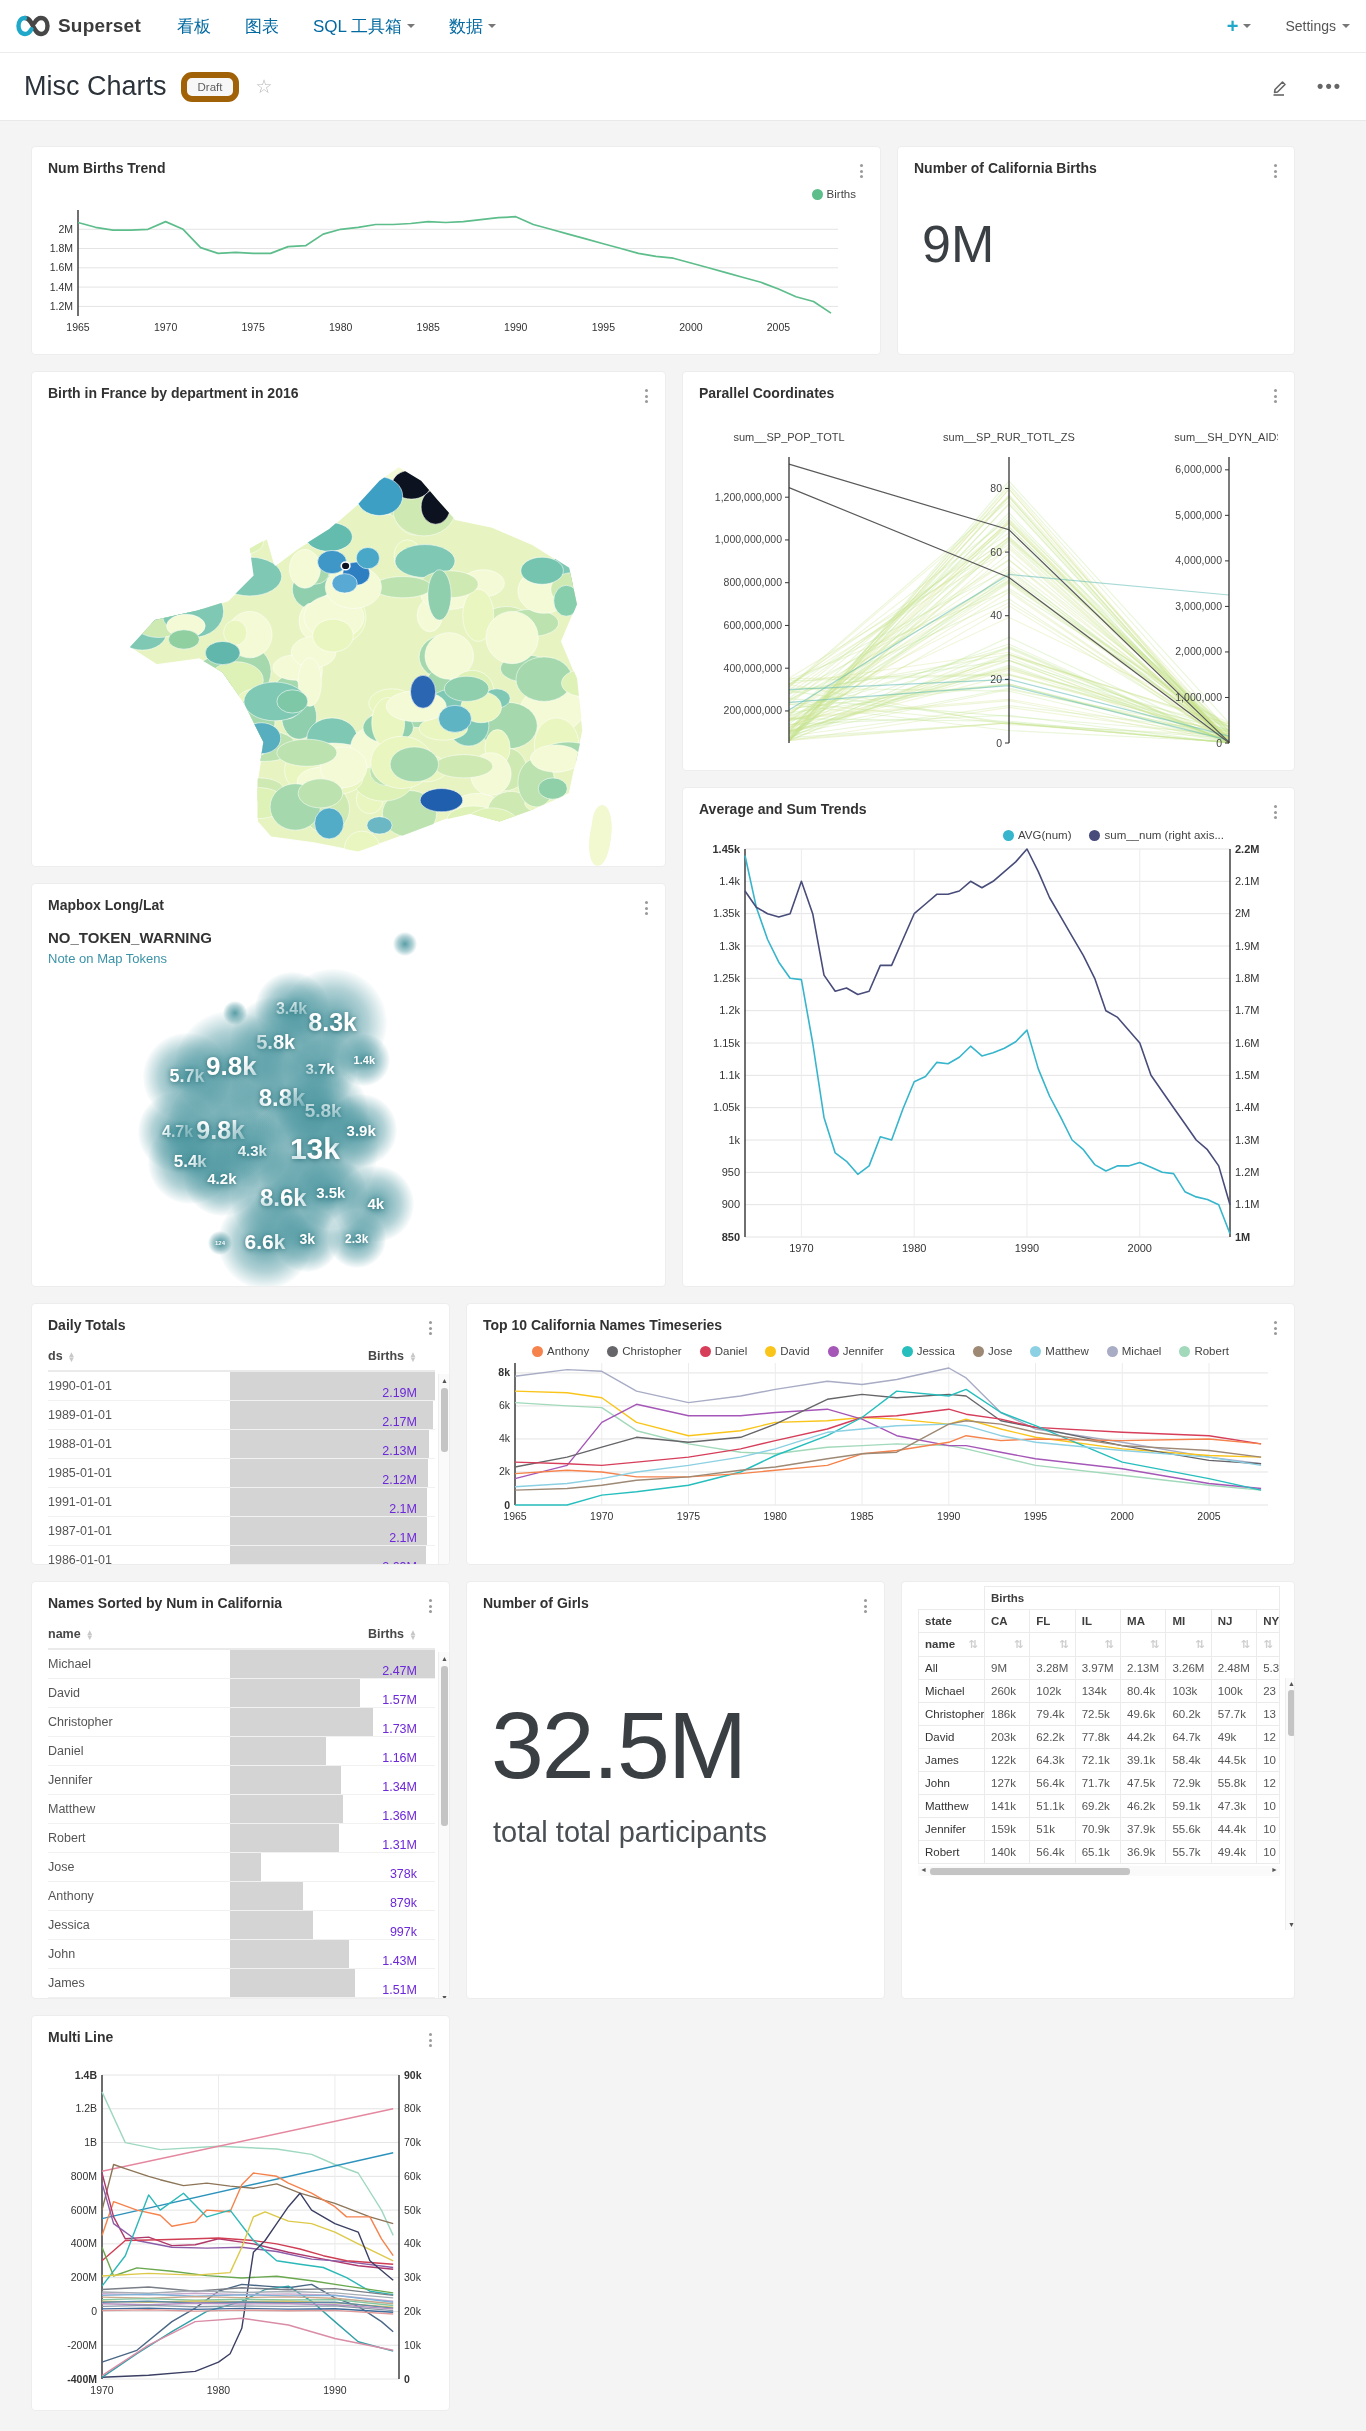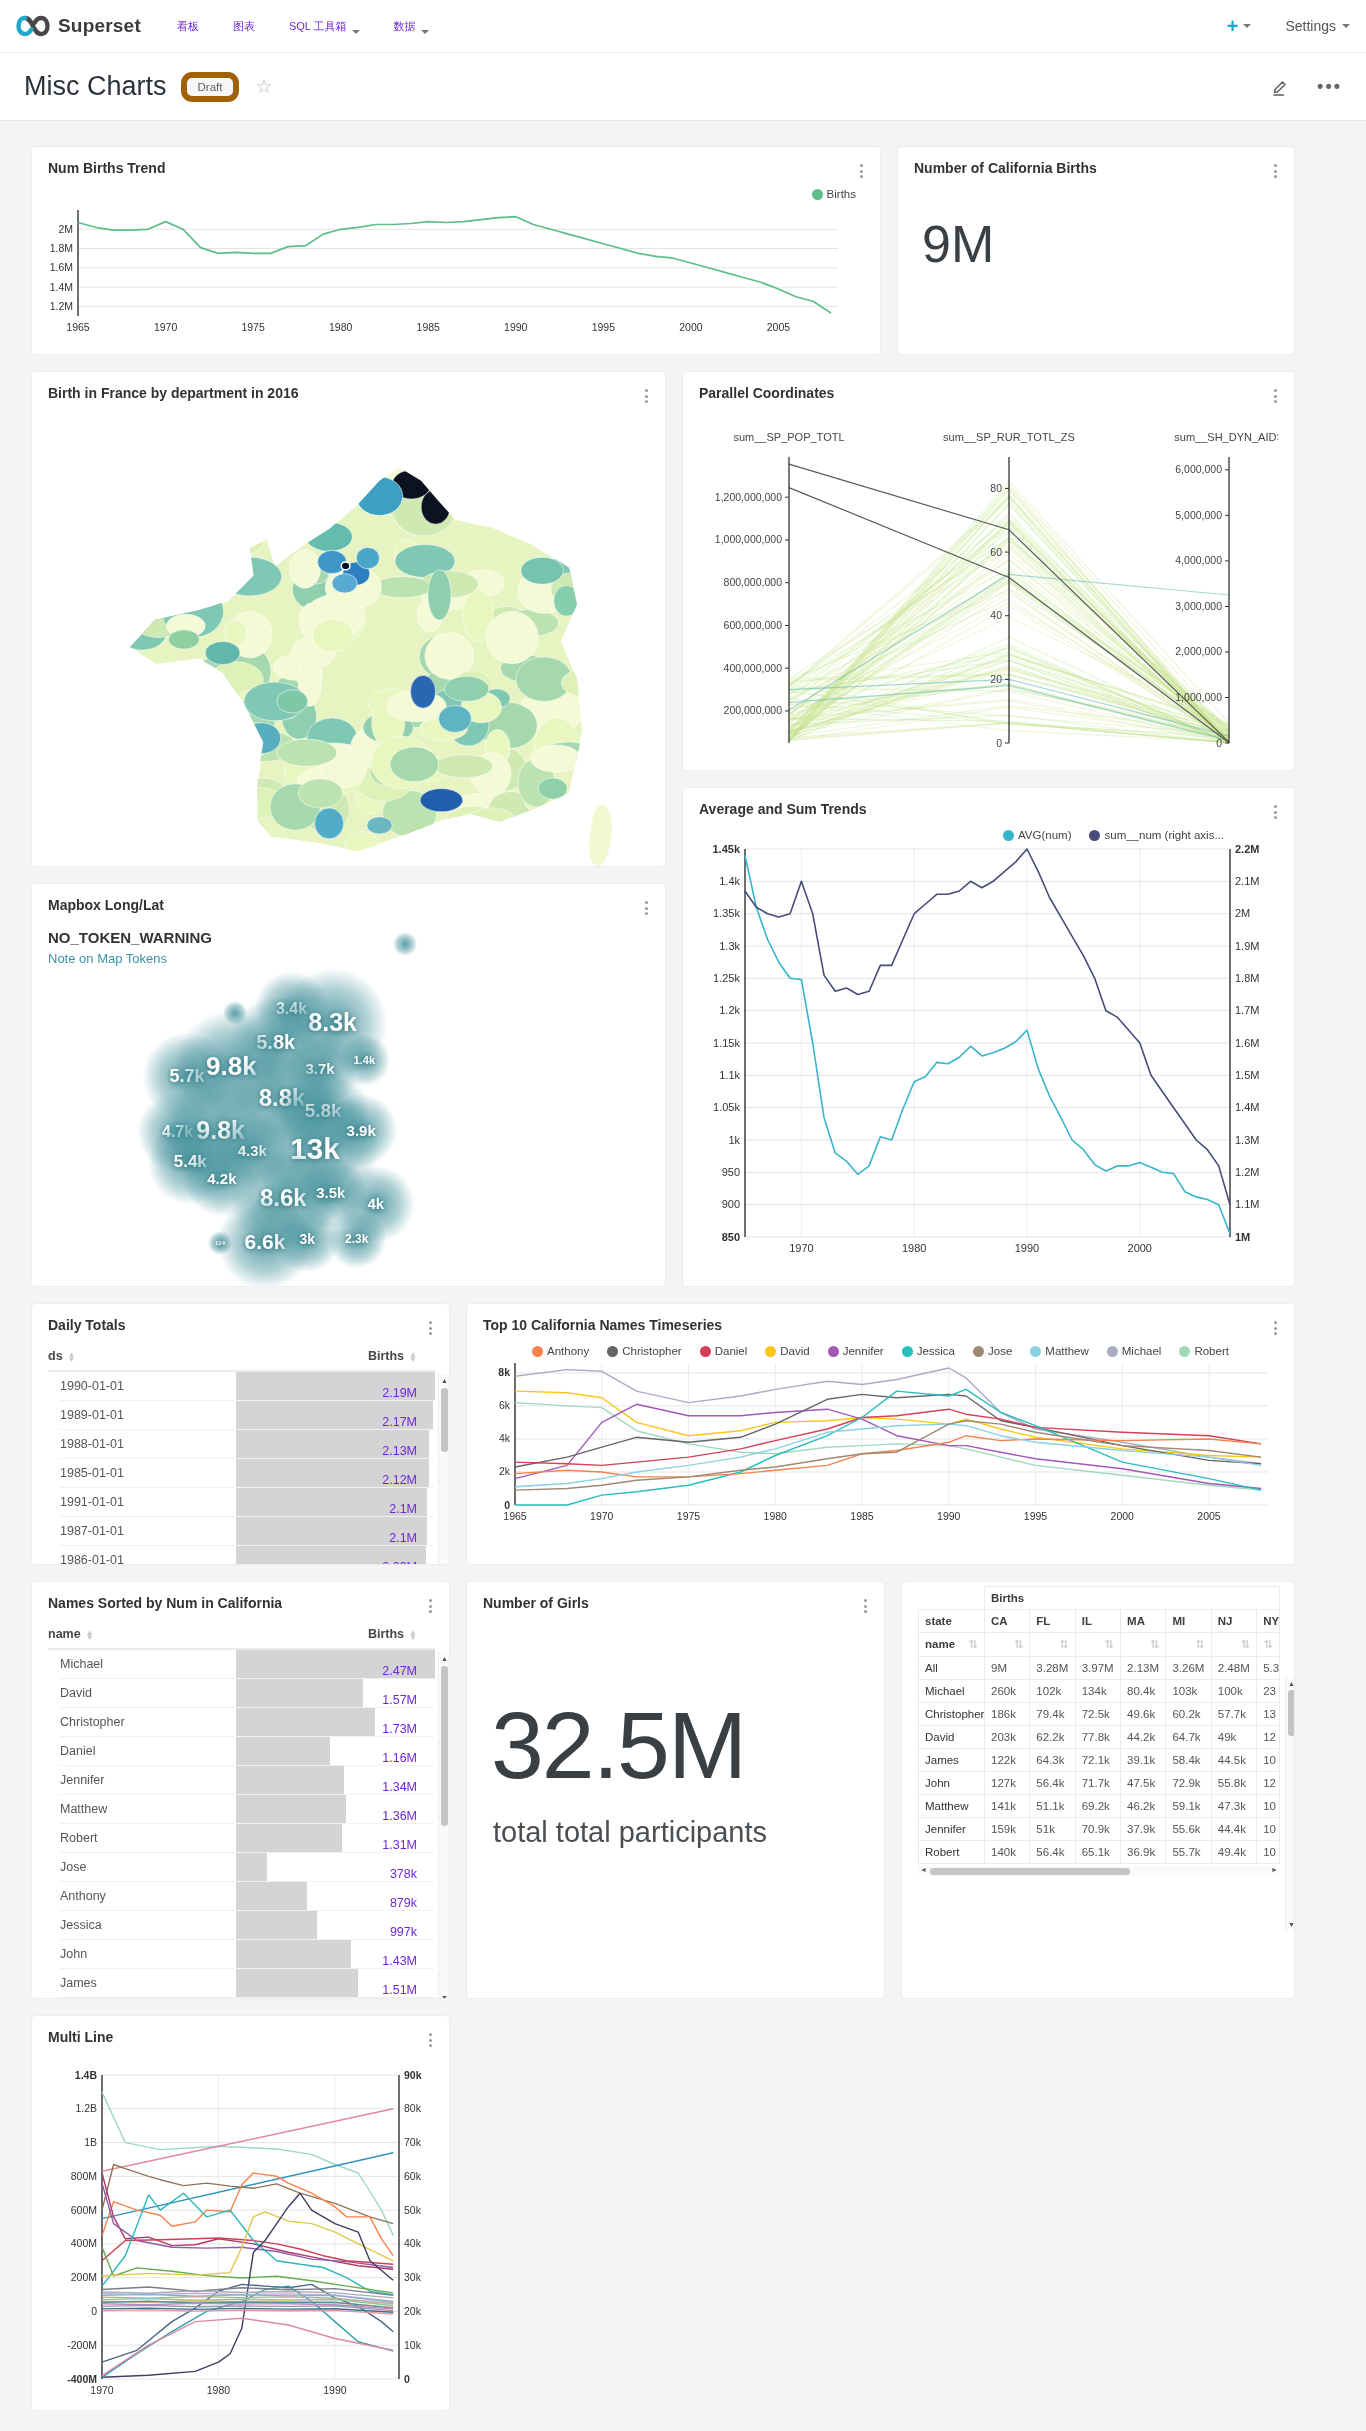--- a/index.html
+++ b/index.html
@@ -3,21 +3,21 @@
 <meta charset="utf-8">
 <style>
   * { margin:0; padding:0; box-sizing:border-box; }
   html,body { width:1366px; }
   body { font-family:"Liberation Sans","DejaVu Sans",sans-serif; background:#f4f4f4; color:#333; position:relative; width:1366px; height:2431px; overflow:hidden; }
 
   
   .nav { position:absolute; top:0; left:0; width:1366px; height:53px; background:#fff; border-bottom:1px solid #ececec; display:flex; align-items:center; padding:0 16px; z-index:5; }
   .brand { display:flex; align-items:center; gap:8px; margin-right:36px; }
   .brand-name { font-size:19px; font-weight:700; color:#3b3b3b; letter-spacing:.2px; }
-  .nav-item { font-size:11px; color:#6d28d9; margin-right:34px; cursor:pointer; display:flex; align-items:flex-end; gap:5px; }
+  .nav-item { font-size:17px; color:#0369a1; margin-right:34px; cursor:pointer; display:flex; align-items:center; gap:5px; }
   .caret { width:0; height:0; border-left:4px solid transparent; border-right:4px solid transparent; border-top:4px solid #777; display:inline-block; }
   .nav-right { margin-left:auto; display:flex; align-items:center; gap:34px; }
   .plus-btn { color:#1fa8c9; font-size:20px; font-weight:700; display:flex; align-items:center; gap:5px; cursor:pointer; }
   .settings { font-size:14px; color:#555; display:flex; align-items:center; gap:6px; cursor:pointer; }
 
   
   .dash-head { position:absolute; top:53px; left:0; width:1366px; height:68px; background:#fff; border-bottom:1px solid #e9e9e9; display:flex; align-items:center; padding:0 24px; }
   .dash-title { font-size:27px; font-weight:500; color:#2b323a; margin-right:14px; }
   .badge { font-size:11.5px; color:#5f5f5f; background:#f7f7f7; border:6px solid #a16207; border-radius:11px; padding:3px 11px; margin-right:16px; }
   .star { font-size:19px; color:#b5b5b5; cursor:pointer; }
@@ -47,21 +47,21 @@
   .map-info { font-size:13px; color:#555; padding:7px 16px 0; }
   .map-link { font-size:13px; color:#3b93a8; padding:5px 16px 0; cursor:pointer; }
   .bubble-field { position:absolute; left:0; top:0; width:100%; height:100%; }
   .bub { position:absolute; transform:translate(-50%,-50%); display:flex; align-items:center; justify-content:center; color:#fff; font-weight:700; border-radius:50%; text-shadow:0 1px 5px rgba(30,95,105,.85); }
 
   
   .dt-wrap { padding:2px 14px 0 16px; position:relative; }
   .dt-head { display:flex; font-size:12.5px; font-weight:700; color:#484848; padding:4px 0 7px; border-bottom:2px solid #eaeaea; }
   .dt-head .c1 { width:47%; } .dt-head .c2 { width:53%; text-align:right; padding-right:18px; }
   .sorter { display:inline-block; font-size:8px; color:#c8c8c8; line-height:5px; vertical-align:middle; margin-left:5px; }
-  .trow { display:flex; align-items:stretch; border-bottom:1px solid #f1f1f1; height:29px; font-size:12.5px;margin-left:12px; }
+  .trow { display:flex; align-items:stretch; border-bottom:1px solid #f1f1f1; height:29px; font-size:12.5px; }
   .trow .tds { width:47%; color:#555; display:flex; align-items:center; }
   .trow .tbar { width:53%; position:relative; display:flex; align-items:flex-end; justify-content:flex-end; padding-right:18px; color:#6d28d9; }
   .trow .tbar i { position:absolute; left:0; top:0; bottom:0; background:#cccccc; opacity:.85; }
   .trow .tbar b { position:relative; font-weight:400; }
   .vscroll { position:absolute; right:0; top:0; width:11px; background:#fafafa; border-left:1px solid #eee; }
   .vscroll .thumb { position:absolute; left:1.5px; width:7px; background:#c4c4c4; border-radius:3px; }
   .sb-arrow { position:absolute; left:0; width:11px; text-align:center; font-size:7px; color:#555; }
 
   
   .pivot-area { padding:4px 12px 0 16px; position:relative; }

